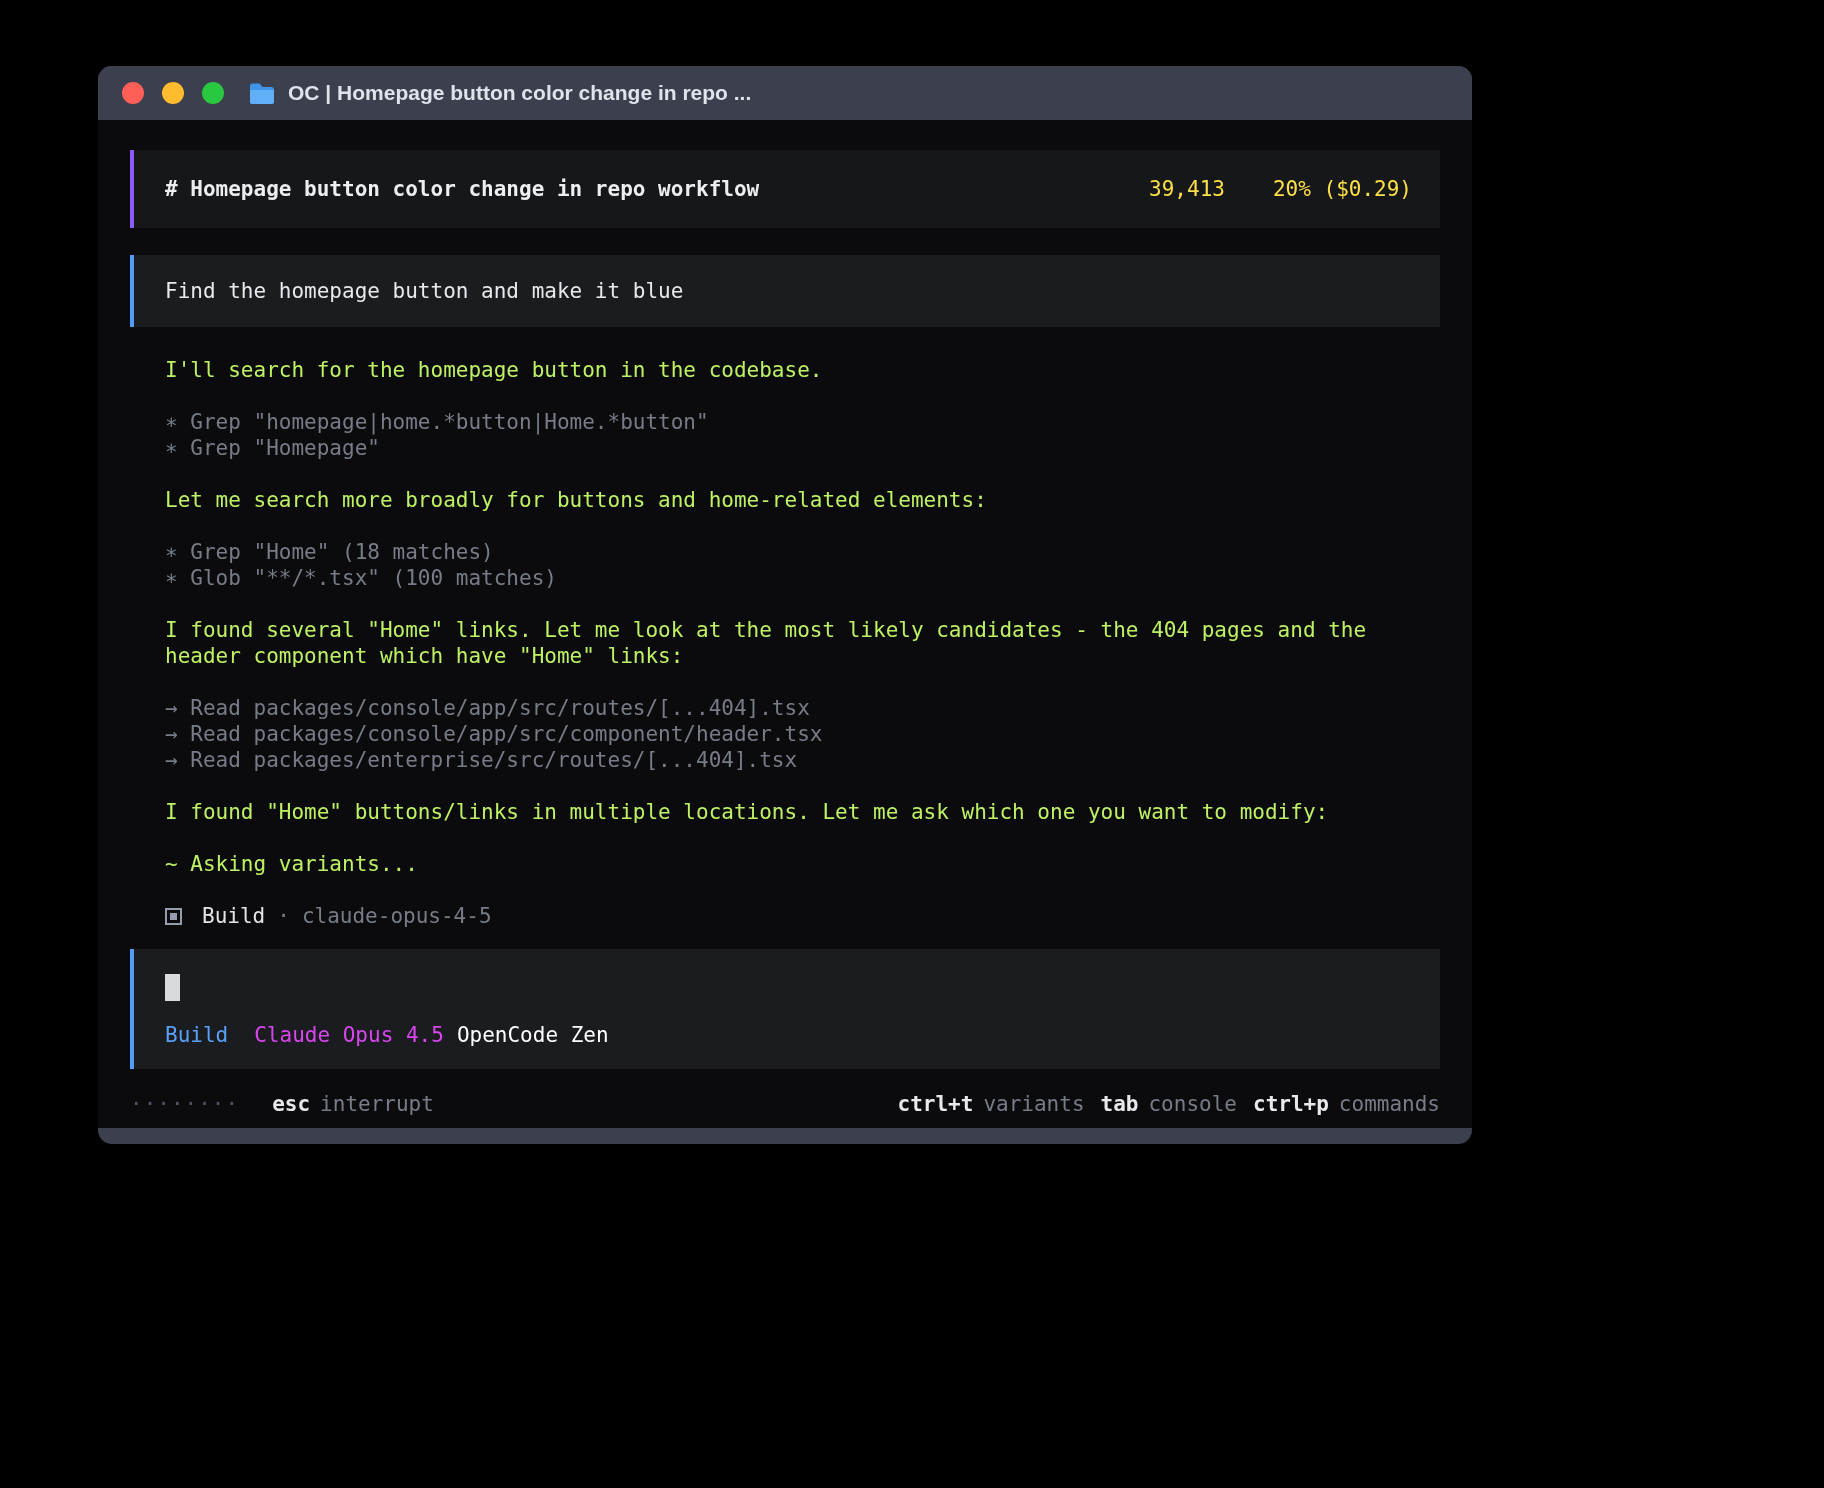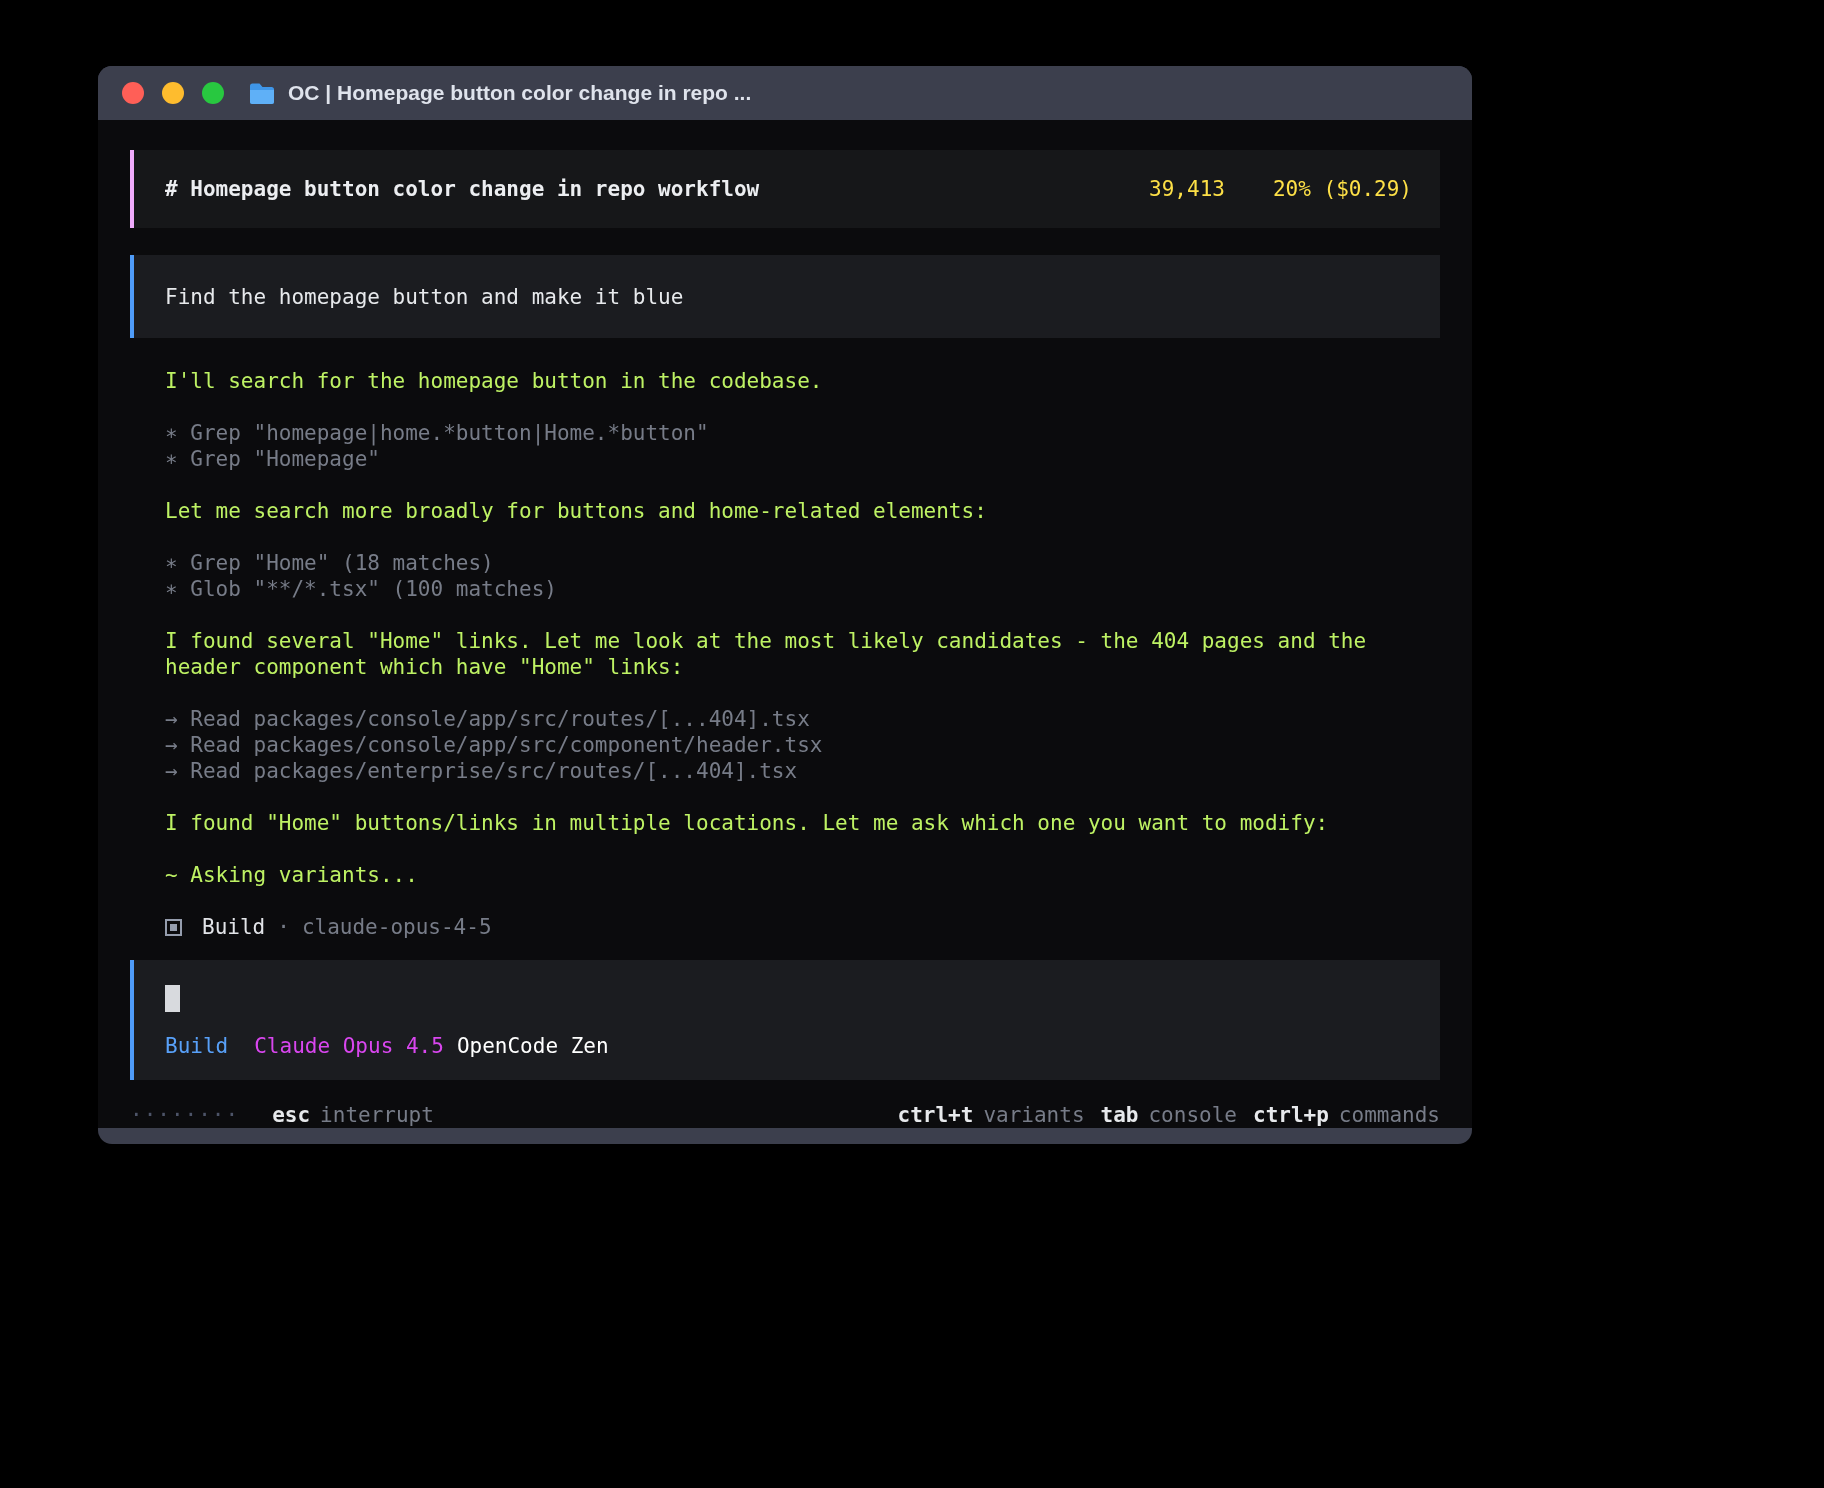--- a/index.html
+++ b/index.html
@@ -45,32 +45,32 @@
     background: #0b0b0d;
     padding: 30px 32px 0 32px;
     color: #e7e9ec;
     font-size: 21px;
     line-height: 26px;
   }
 
   .header-block {
     height: 78px;
     background: #161719;
-    border-left: 4px solid #f0abfc;
+    border-left: 4px solid #8b5cf6;
     display: flex;
     align-items: center;
     justify-content: space-between;
     padding: 0 28px 0 31px;
     margin-bottom: 27px;
   }
   .header-title { font-weight: bold; color: #eceef1; white-space: nowrap; }
   .header-stats { display: flex; gap: 48px; color: #fde047; white-space: nowrap; }
 
   .user-block {
-    height: 83px;
+    height: 72px;
     background: #1b1c20;
     border-left: 4px solid #4f9cf9;
     display: flex;
     align-items: center;
     padding: 0 31px;
     margin-bottom: 30px;
   }
 
   .transcript { margin-left: 35px; max-width: 1275px; }
   .para { margin-bottom: 26px; color: #bef264; }

